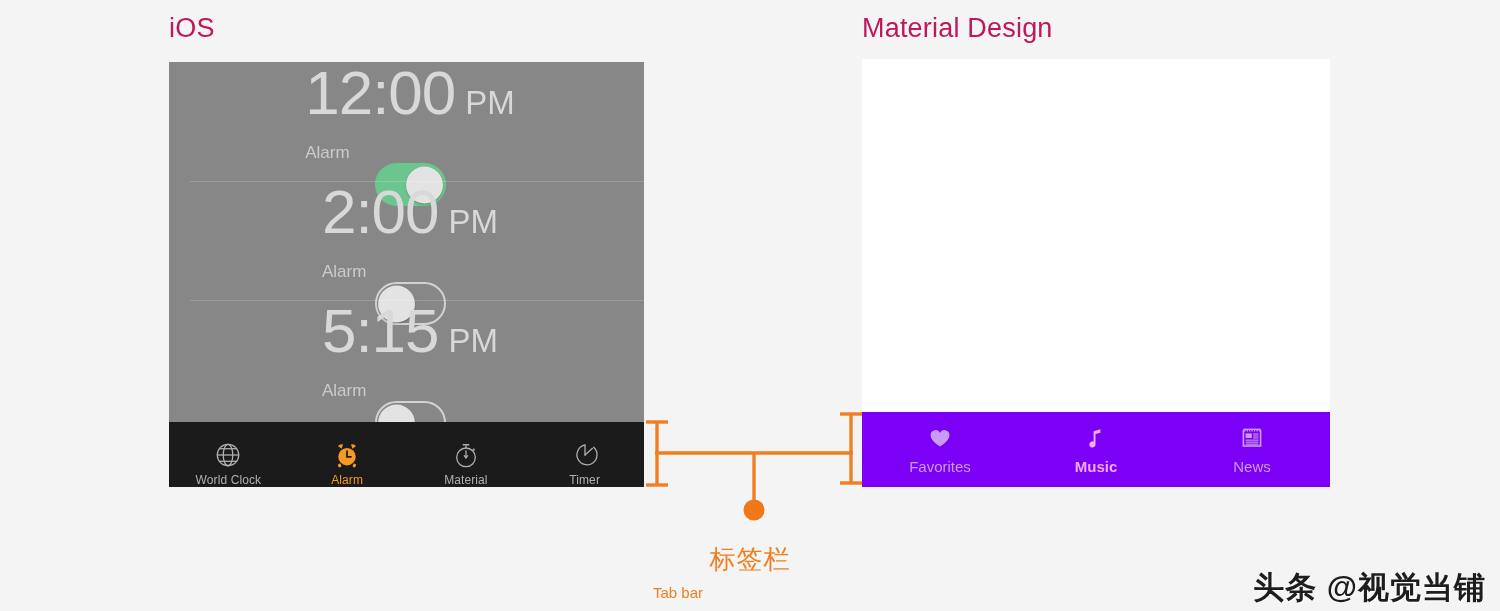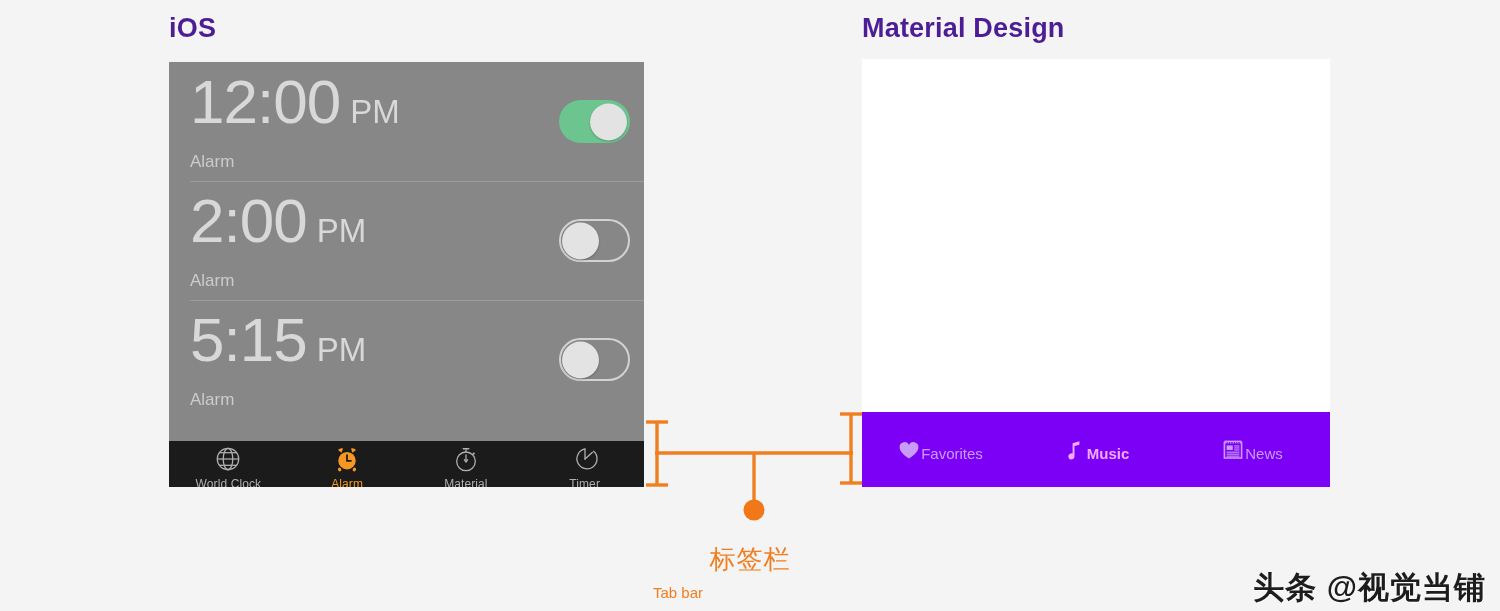--- a/index.html
+++ b/index.html
@@ -12,22 +12,22 @@
     background: #f4f4f4;
     font-family: "Liberation Sans", sans-serif;
     position: relative;
     overflow: hidden;
   }
 
   
   .section-title {
     position: absolute;
     font-size: 27px;
-    color: #4c1d95;
-    font-weight: 700;
+    color: #be185d;
+    font-weight: 400;
     letter-spacing: .2px;
     white-space: nowrap;
   }
   #ios-title      { left: 169px; top: 13px; }
   #material-title { left: 862px; top: 13px; }
 
   
   #ios-panel {
     position: absolute;
     left: 169px;
@@ -42,20 +42,21 @@
     left: 0; top: 0; right: 0;
     height: 360px;
   }
   .alarm-row {
     position: relative;
     height: 119px;
     box-sizing: border-box;
     display: flex;
     align-items: center;
     padding: 0 14px 0 21px;
+    flex-direction: column;
   }
   .alarm-row + .alarm-row::before {
     content: "";
     position: absolute;
     left: 21px; right: 0; top: 0;
     height: 1px;
     background: rgba(255,255,255,.18);
   }
   .alarm-texts { flex: 1 1 auto; }
   .alarm-time {
@@ -104,24 +105,24 @@
     transform: translateY(-50%);
     box-shadow: 0 1px 2px rgba(0,0,0,.25);
   }
   .ios-switch.off .ios-knob { left: 1px; }
   .ios-switch.on  .ios-knob { right: 3px; }
 
   
   #ios-tabbar {
     position: absolute;
     left: 0; right: 0; bottom: 0;
-    height: 46px;
+    height: 65px;
     background: #1b1b1b;
     display: flex;
-    align-items: center;
+    align-items: flex-end;
     padding-top: 6px;
     box-sizing: border-box;
   }
   .ios-tab {
     flex: 1 1 0;
     display: flex;
     flex-direction: column;
     align-items: center;
     justify-content: flex-start;
     color: #b0b0b0;
@@ -160,21 +161,21 @@
     position: absolute;
     left: 0; right: 0; bottom: 0;
     height: 75px;
     background: #7c00f5;
     display: flex;
     align-items: center;
   }
   .md-tab {
     flex: 1 1 0;
     display: flex;
-    flex-direction: row;
+    flex-direction: column;
     align-items: center;
     justify-content: center;
     color: #c89bf7;
   }
   .md-tab.active { color: #f0abfc; }
   .md-tab .md-tab-icon {
     height: 26px;
     display: flex;
     align-items: center;
     justify-content: center;

